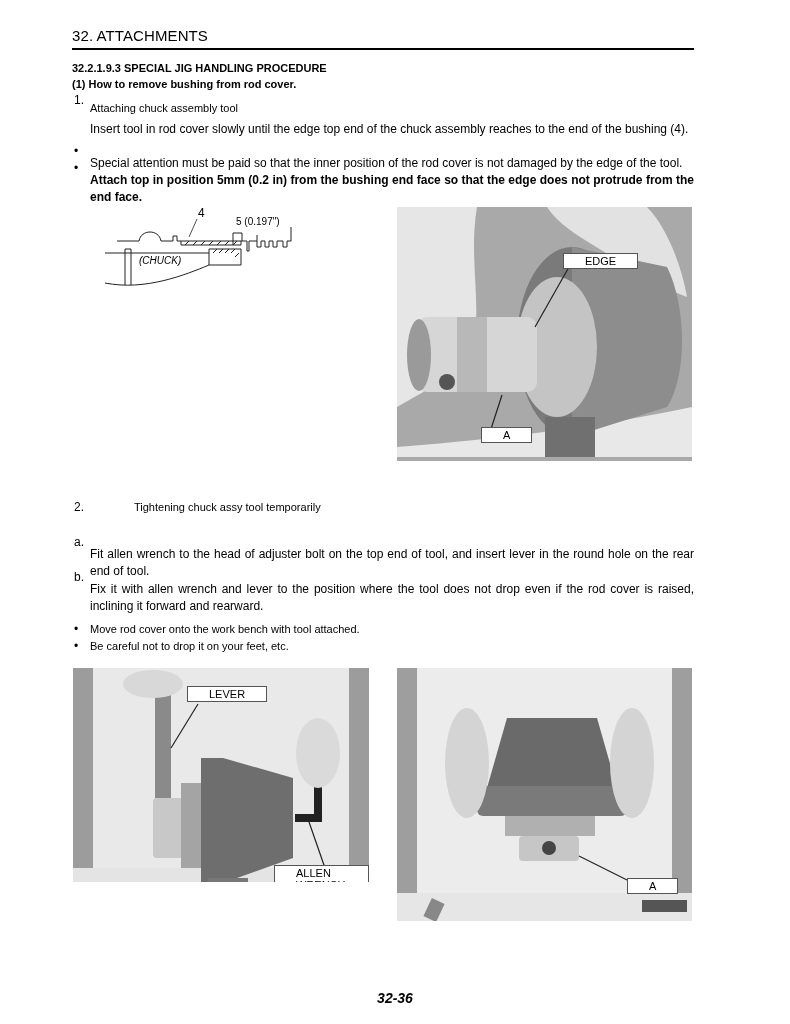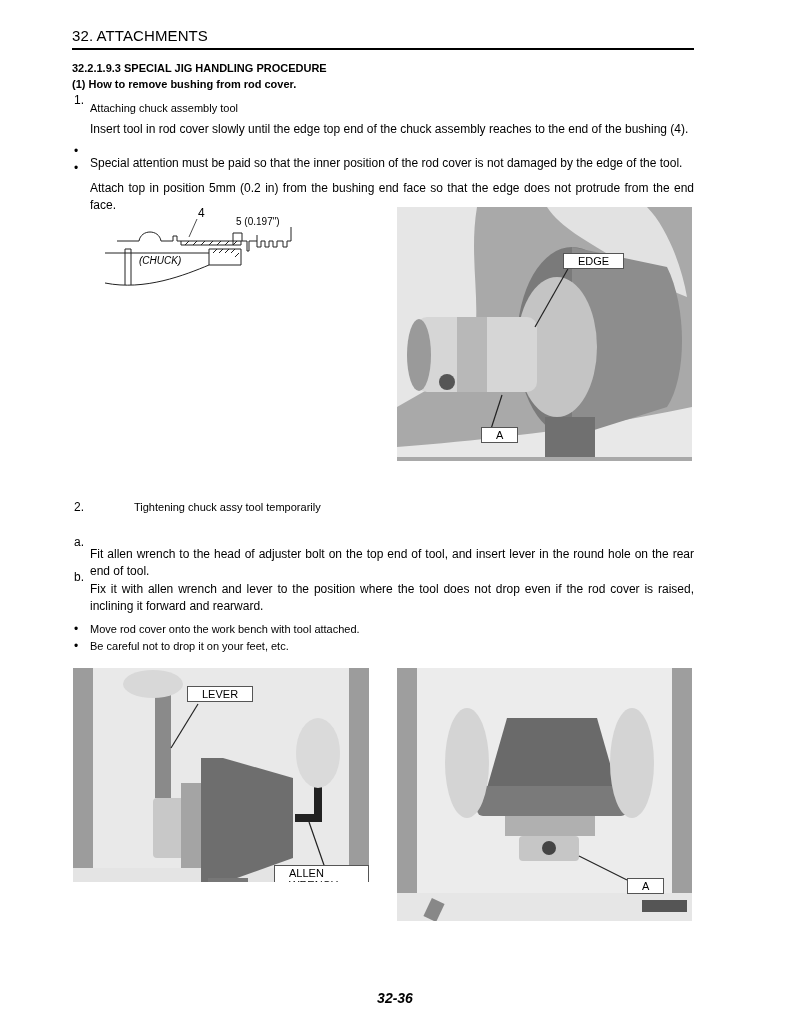--- a/index.html
+++ b/index.html
@@ -7,41 +7,41 @@
          font-family:"Liberation Sans", sans-serif; color:#000; }
   .abs { position:absolute; }
   .h1 { left:72px; top:27px; font-size:15px; font-weight:normal; letter-spacing:0.1px; }
   .h1rule { left:72px; top:48px; width:622px; height:2px; background:#000; }
   .t { font-size:11px; line-height:17px; white-space:nowrap; }
   .b { font-weight:bold; }
   .para { left:90px; width:604px; font-size:12px; line-height:17px; text-align:justify;margin-top:12px; }
   .mark { left:74px; font-size:12px; line-height:17px; }
   .photo { background:#bcbcbc; overflow:hidden; }
   .photo svg { display:block; }
-  .callout { position:absolute; background:#fff; font-size:11px; padding:1px 14px;
+  .callout { position:absolute; background:#fff; font-size:11px; padding:1px 21px;
              border:1px solid #555; line-height:12px; }
   .pageno { left:0; width:790px; text-align:center; top:990px; font-size:14px; font-weight:bold;font-style:italic; }
 </style>
 </head>
 <body>
 
 <div class="abs h1">32. ATTACHMENTS</div>
 <div class="abs h1rule"></div>
 
 <div class="abs t b" style="left:72px;top:60px;">32.2.1.9.3 SPECIAL JIG HANDLING PROCEDURE</div>
 <div class="abs t b" style="left:72px;top:76px;text-align:center;">(1)  How to remove bushing from rod cover.</div>
 
 <div class="abs mark" style="top:92px;">1.</div>
 <div class="abs t" style="left:90px;top:100px;">Attaching chuck assembly tool</div>
 <div class="abs para" style="top:109px;">Insert tool in rod cover slowly until the edge top end of the chuck assembly reaches to the end of the bushing (4).</div>
 
 <div class="abs mark" style="top:143px;">•</div>
 <div class="abs para" style="top:143px;">Special attention must be paid so that the inner position of the rod cover is not damaged by the edge of the tool.</div>
 <div class="abs mark" style="top:160px;">•</div>
-<div class="abs para" style="top:168px;">Attach top in position 5mm (0.2 in) from the bushing end face so that the edge does not protrude from the end face.</div>
+<div class="abs para" style="top:160px;font-weight:bold;">Attach top in position 5mm (0.2 in) from the bushing end face so that the edge does not protrude from the end face.</div>
 
 <div class="abs" style="left:105px;top:205px;width:200px;height:85px;">
   <svg width="200" height="85" viewBox="0 0 200 85">
     <g fill="none" stroke="#222" stroke-width="1">
       <path d="M12 36 H34 C36 24 54 24 56 36 H68 V31 H72 V36 H76"></path>
       <path d="M76 36 H136 V40 H76 Z"></path>
       <path d="M80 40 L84 36 M88 40 L92 36 M96 40 L100 36 M104 40 L108 36 M112 40 L116 36 M120 40 L124 36 M128 40 L132 36"></path>
       <path d="M136 36 H142 V46 H144 V36 H148"></path>
       <path d="M128 28 V40 M128 28 H137 V36"></path>
       <path d="M148 36 H152 V30 M152 36 V42 H156 V36 H160 V42 H164 V36 H168 V42 H172 V36 H178 V42 H182 V36 H186 V22"></path>

